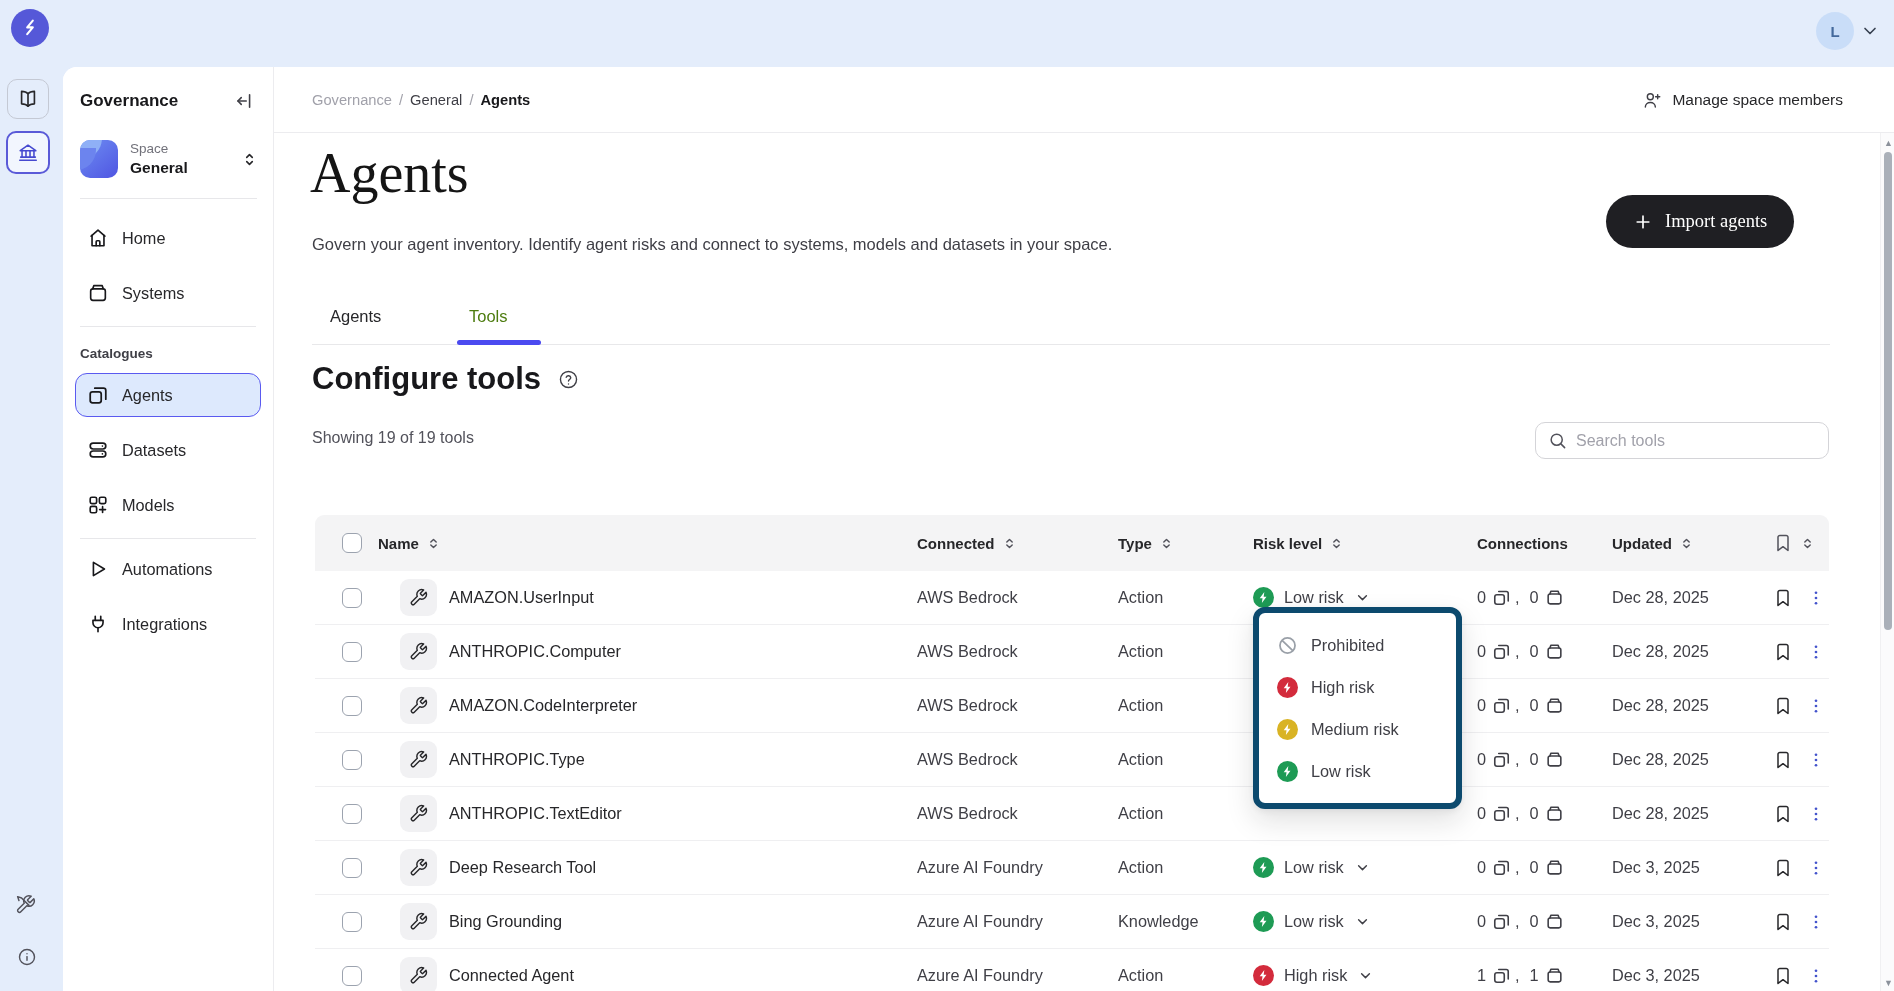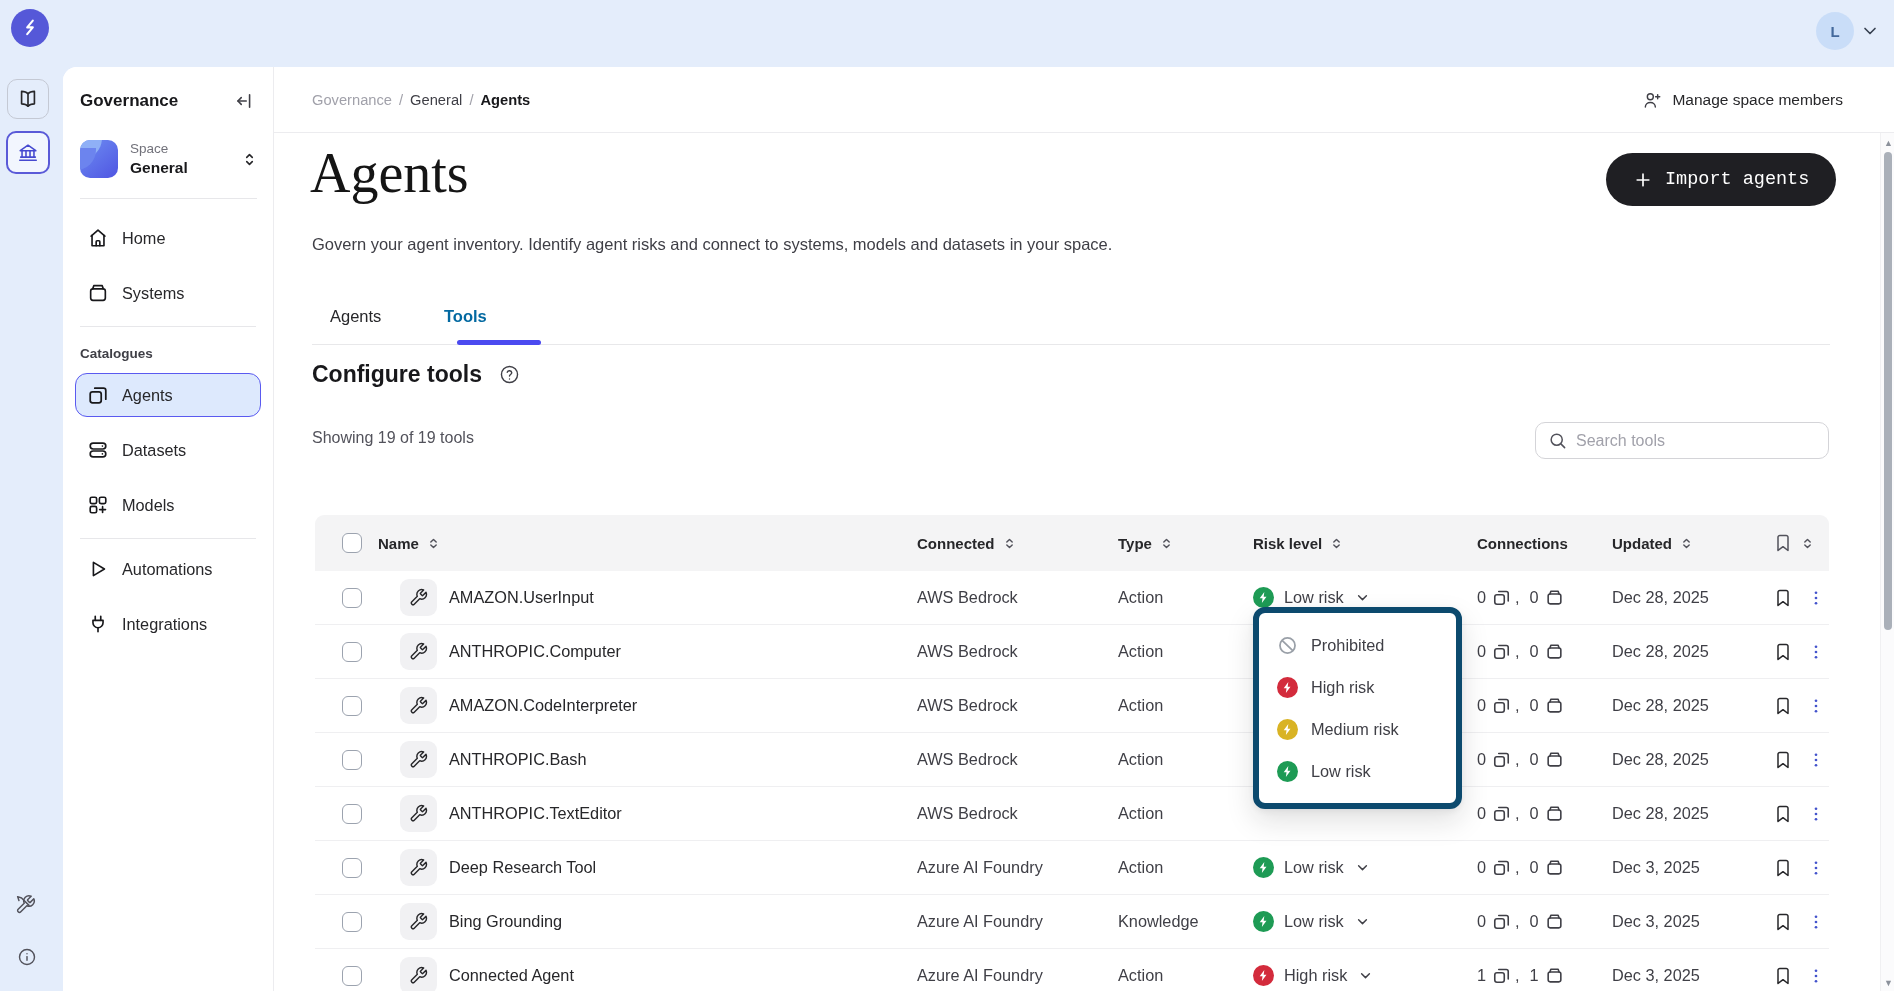--- a/index.html
+++ b/index.html
@@ -75,25 +75,25 @@
   .content { position:absolute; left:274px; top:133px; right:0; bottom:0; background:#fff; }
   .page-title { position:absolute; left:36px; top:8px; font-family:"Liberation Serif","DejaVu Serif",serif;
                 font-size:56px; font-weight:400; color:#151515; }
   .import-btn { position:absolute; left:1332px; top:20px; height:53px; padding:0 27px; border-radius:27px;
                 background:#1f1f23; color:#fff; font-size:18.5px; display:flex; align-items:center; gap:12px; }
   .page-desc { position:absolute; left:38px; top:102px; font-size:16.5px; color:#3f3f46; }
 
   .tabs { position:absolute; left:38px; top:160px; right:64px; height:52px; border-bottom:1px solid #e8e8ea; }
   .tab { position:absolute; top:6px; font-size:16.5px; color:#27272a; padding:8px 16px; }
   .tab.t0 { left:2px; }
-  .tab.t1 { left:116px; font-weight:700; color:#0369a1; }
+  .tab.t1 { left:141px; font-weight:400; color:#4d7c0f; }
   .tab-underline { position:absolute; left:145px; bottom:-1px; width:84px; height:5px; border-radius:3px; background:#4b4af0; }
 
   .section-title-row { position:absolute; left:38px; top:228px; display:flex; align-items:center; gap:17px; }
-  .section-title { font-size:23px; font-weight:700; color:#18181b; }
+  .section-title { font-size:31px; font-weight:700; color:#18181b; }
   .help-btn { color:#3f3f46; }
 
   .showing { position:absolute; left:38px; top:296px; font-size:16px; color:#52525b; }
   .search-box { position:absolute; left:1261px; top:289px; width:294px; height:37px; border:1px solid #d4d4d8;
                 border-radius:10px; display:flex; align-items:center; padding:0 12px; gap:9px; background:#fff; }
   .search-box .icn { color:#52525b; }
   .search-box input { border:none; outline:none; flex:1; font-size:16px; font-family:inherit; color:#18181b; background:transparent; }
   .search-box input::placeholder { color:#a1a1aa; }
 
   
@@ -297,21 +297,21 @@
           <path d="M4 20.5c0-3.4 2.7-5.6 6-5.6s6 2.2 6 5.6"></path>
           <path d="M18.8 5.5v5M16.3 8h5"></path>
         </svg>
       </span>
     <span>Manage space members</span>
   </div>
 </div>
 
 <div class="content">
   <div class="page-title">Agents</div>
-  <button class="import-btn" style="border:none; font-family:Liberation Mono, monospace; cursor:pointer;">
+  <button class="import-btn" style="border:none; font-family:Liberation Serif, serif; cursor:pointer;margin-top:42px;">
     <span class="icn">
         <svg width="20" height="20" viewBox="0 0 24 24" fill="none" stroke="currentColor" stroke-width="2" stroke-linecap="round" stroke-linejoin="round">
           <path d="M12 5v14M5 12h14"></path>
         </svg>
       </span>
     <span>Import agents</span>
   </button>
   <div class="page-desc">Govern your agent inventory. Identify agent risks and connect to systems, models and datasets in your space.</div>
 
   <div class="tabs">
@@ -572,21 +572,21 @@
         <div class="tr row">
           <div class="cell-check">
             <div class="checkbox"></div>
           </div>
           <div class="cell-name">
             <span class="tool-chip">
               <svg width="19" height="19" viewBox="0 0 24 24" fill="none" stroke="currentColor" stroke-width="1.8" stroke-linecap="round" stroke-linejoin="round">
                 <path d="M14.7 6.3a1 1 0 0 0 0 1.4l1.6 1.6a1 1 0 0 0 1.4 0l3.77-3.77a6 6 0 0 1-7.94 7.94l-6.91 6.91a2.12 2.12 0 0 1-3-3l6.91-6.91a6 6 0 0 1 7.94-7.94l-3.76 3.76z"></path>
               </svg>
             </span>
-            <span>ANTHROPIC.Bash</span>
+            <span>ANTHROPIC.Type</span>
           </div>
           <div>AWS Bedrock</div>
           <div>Action</div>
           <div></div>
           <div class="conn-cell">
             <span>0</span>
             <span class="icn">
               <svg width="19" height="19" viewBox="0 0 24 24" fill="none" stroke="currentColor" stroke-width="2" stroke-linecap="round" stroke-linejoin="round">
                 <rect x="3.5" y="8.5" width="12" height="12" rx="2.8"></rect>
                 <path d="M8.5 4.5h9.5a2.5 2.5 0 0 1 2.5 2.5v9.5"></path>

